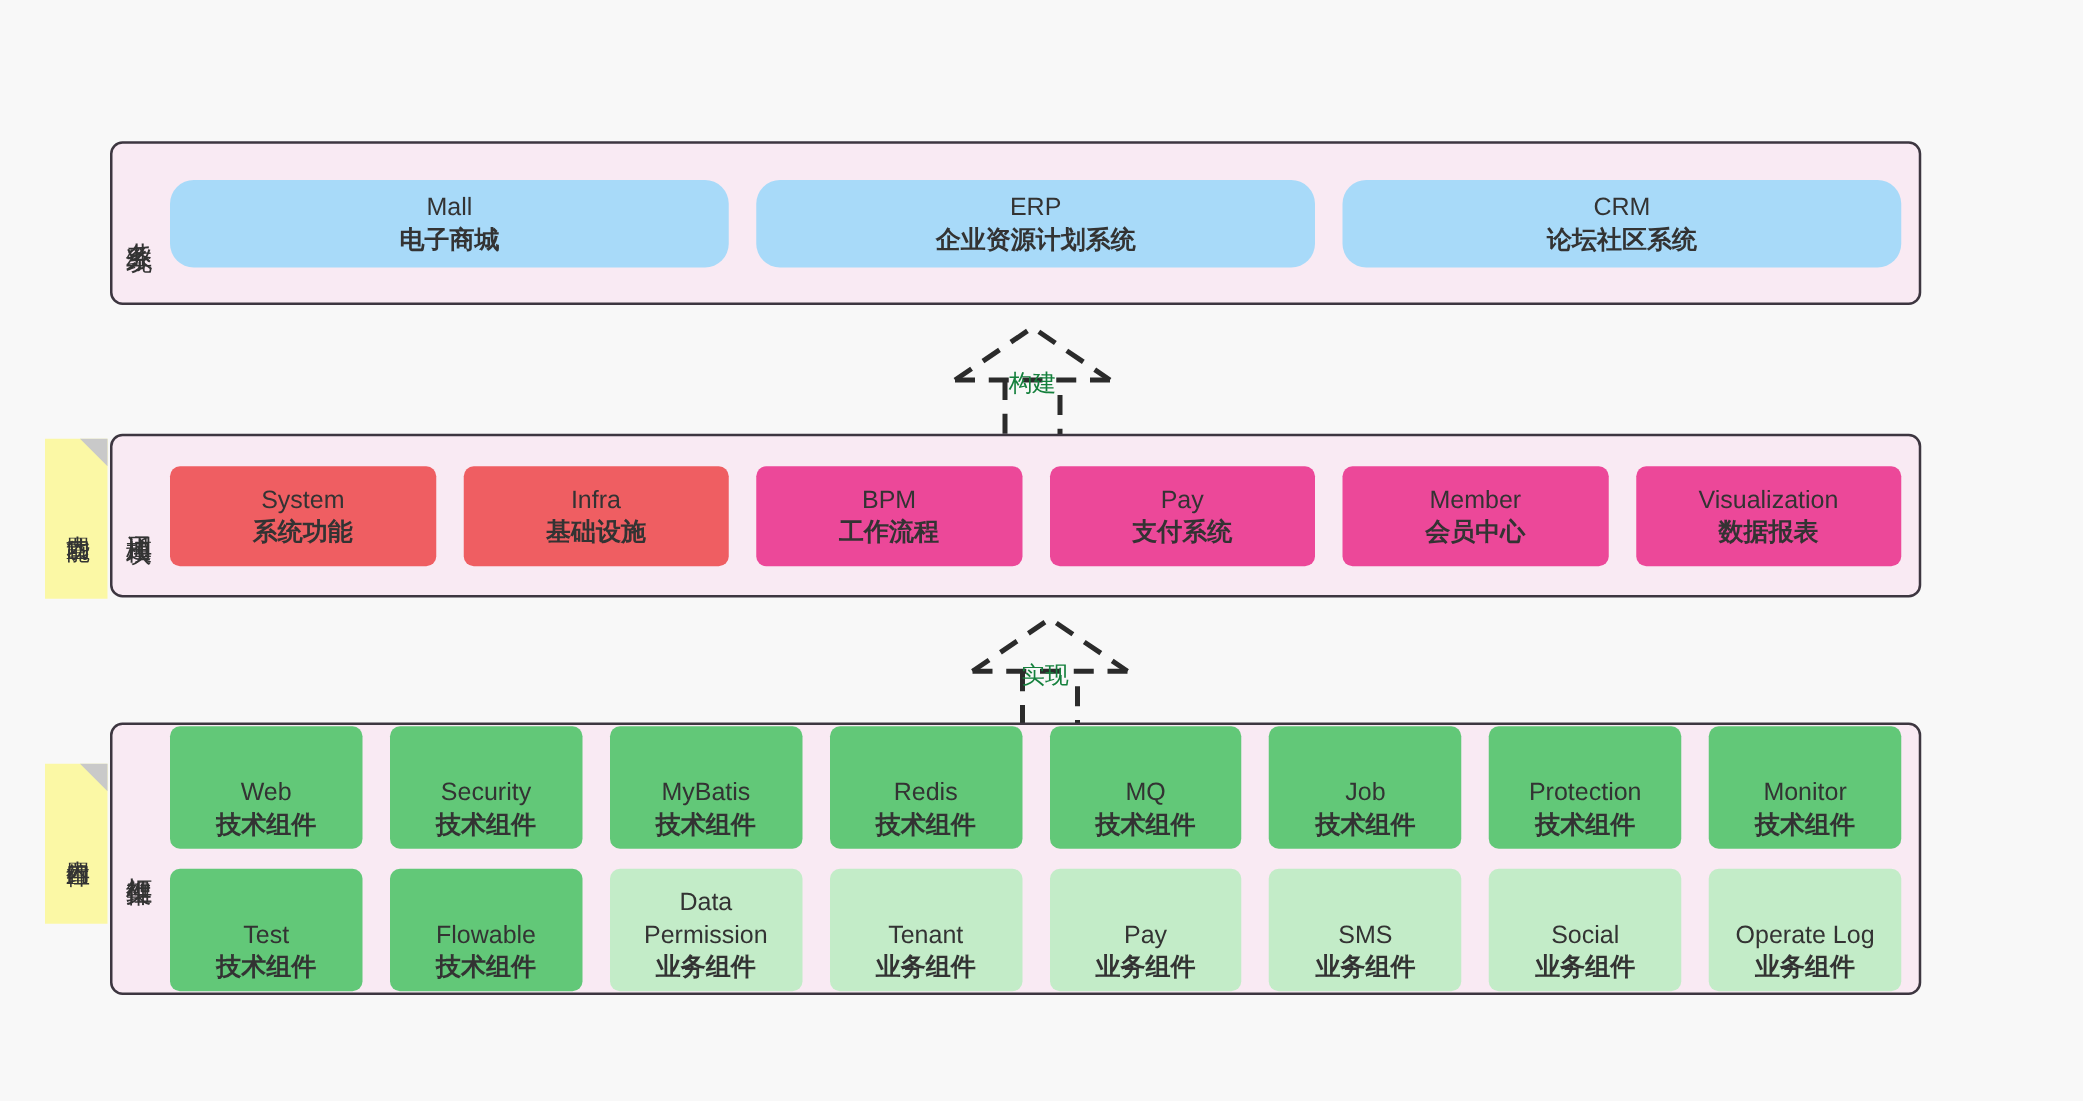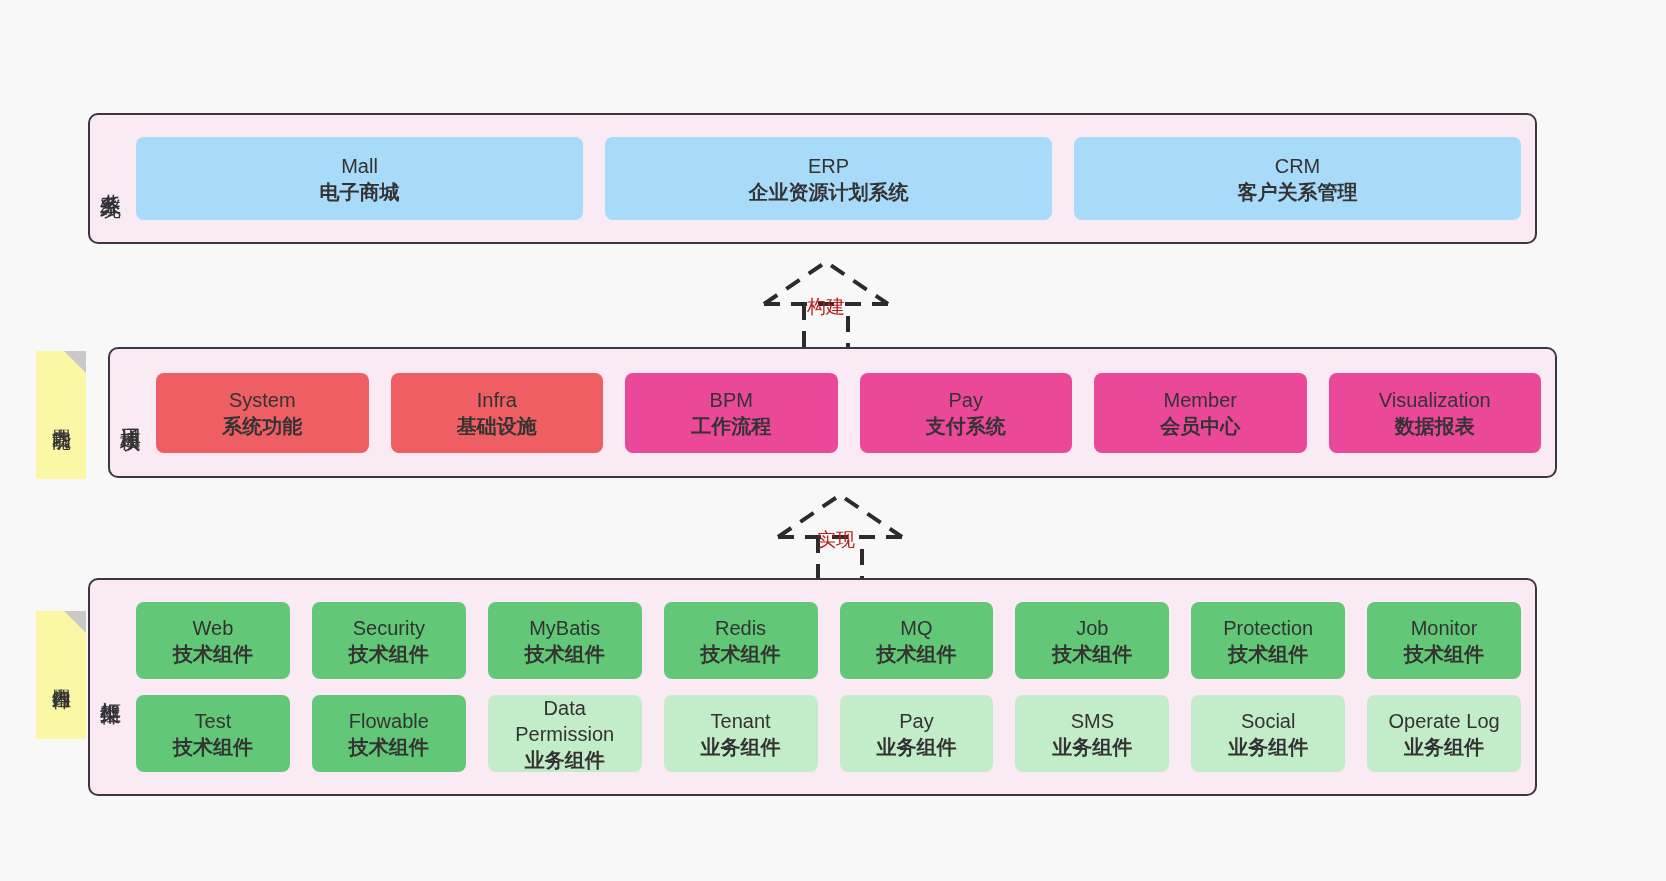--- a/index.html
+++ b/index.html
@@ -85,26 +85,26 @@
 
   
   .c-blue        { background: #a8daf9; }
   .c-red         { background: #ef5e62; }
   .c-pink        { background: #ec4899; }
   .c-green       { background: #62c878; }
   .c-lightgreen  { background: #c3ecc8; }
 
   
   #layer-business  { left: 88px;  top: 113px; width: 1449px; height: 131px; }
-  #layer-modules   { left: 88px;  top: 347px; width: 1449px; height: 131px; margin-left: 20px; }
+  #layer-modules   { left: 88px;  top: 347px; width: 1449px; height: 131px; }
   #layer-framework { left: 88px;  top: 578px; width: 1449px; height: 218px; }
 
-  #layer-business  .card { height: 83px; }
+  #layer-business  .card { height: 70px; border-radius: 19px; }
   #layer-modules   .card { height: 80px; }
-  #layer-framework .card { height: 77px; }
+  #layer-framework .card { height: 98px; justify-content: flex-end; }
 
   
   .sticky {
     position: absolute;
     background: #fbf8a5;
     box-sizing: border-box;
     display: flex;
     align-items: center;
     justify-content: center;
     font-size: 19px;
@@ -139,21 +139,21 @@
     left: 0; top: 0;
     overflow: visible;
   }
   .arrow-label {
     position: absolute;
     left: 0;
     top: 38px;
     width: 180px;
     text-align: center;
     font-size: 19px;
-    color: #b91c1c;
+    color: #15803d;
     background: transparent;
     pointer-events: none;
   }
   #arrow-build .arrow-label { left: 14px; width: 120px; }
   #arrow-impl  .arrow-label { left: 10px; width: 120px; }
 </style>
 </head>
 <body>
 
 <div id="canvas">
@@ -165,21 +165,21 @@
         <div class="card c-blue">
           <span class="l1">Mall</span>
           <span class="l2">电子商城</span>
         </div>
         <div class="card c-blue">
           <span class="l1">ERP</span>
           <span class="l2">企业资源计划系统</span>
         </div>
         <div class="card c-blue">
           <span class="l1">CRM</span>
-          <span class="l2">客户关系管理</span>
+          <span class="l2">论坛社区系统</span>
         </div>
       </div>
     </div>
   </div>
 
   <div class="arrow-group" id="arrow-build">
     <svg width="180" height="96" viewBox="0 0 180 96">
       <path d="M 12 48 L 74 6 L 136 48" fill="none" stroke="#2b2b2b" stroke-width="4" stroke-dasharray="16,11" stroke-linecap="butt"></path>
       <path d="M 12 48 L 136 48" fill="none" stroke="#2b2b2b" stroke-width="4" stroke-dasharray="16,11" stroke-linecap="butt"></path>
       <path d="M 52 48 L 52 94 L 96 94 L 96 48" fill="none" stroke="#2b2b2b" stroke-width="4" stroke-dasharray="16,11" stroke-linecap="butt"></path>

